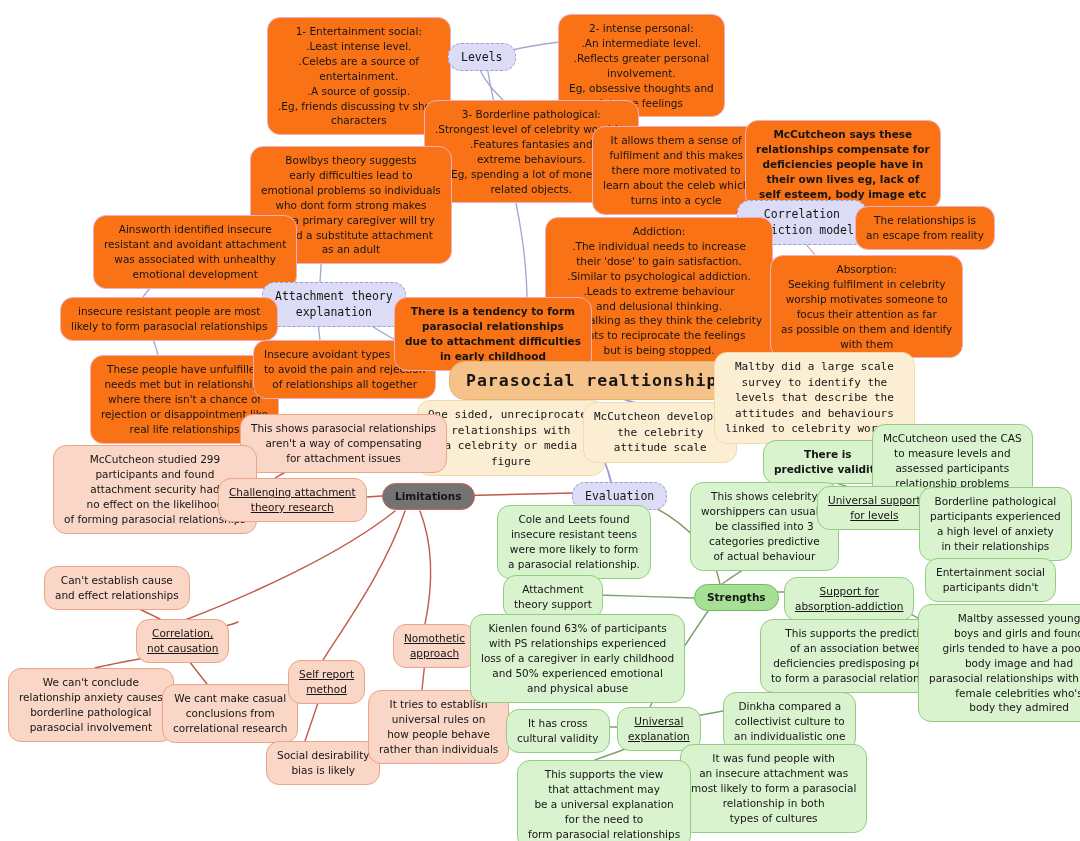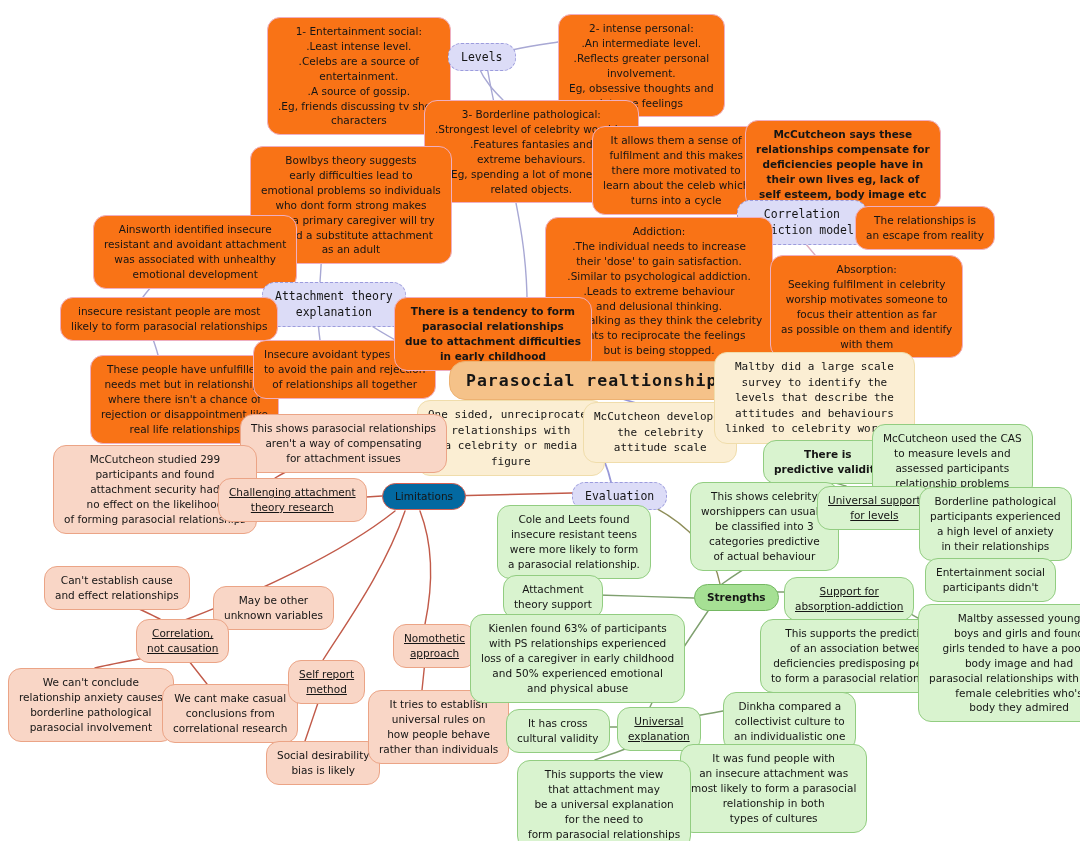--- a/index.html
+++ b/index.html
@@ -10,21 +10,21 @@
         padding:6px 10px;text-align:center;white-space:pre;line-height:1.42;
         font-size:10.5px;color:#151515;}
   .pink{background:#f97316;border:1px solid #eeafc2;}
   .salmon{background:#f9d6c6;border:1px solid #eba486;}
   .green{background:#d9f3cf;border:1px solid #92cd81;}
   .cream{background:#fbeed3;border:1px solid #f0ddab;font-family:"DejaVu Sans Mono",monospace;font-size:11px;}
   .lavender{background:#dcdcf7;border:1px dashed #9c9cdd;font-family:"DejaVu Sans Mono",monospace;font-size:11.5px;}
   .orange{background:#f5c289;border:1px solid #edb272;font-family:"DejaVu Sans Mono",monospace;
           font-weight:bold;font-size:16.5px;letter-spacing:1px;border-radius:16px;padding:7px 16px;}
   .green-hub{background:#a6e094;border:1px solid #74b862;border-radius:14px;}
-  .red-hub{background:#0369a1;border:1px solid #d55f50;border-radius:14px;font-weight:normal;}
+  .red-hub{background:#737373;border:1px solid #d55f50;border-radius:14px;font-weight:bold;}
   .bold{font-weight:bold;}
   .underline{text-decoration:underline;}
   .hub{padding:5px 12px;}
 </style>
 </head>
 <body>
 
 <div id="canvas">
 
   <svg id="edges" viewBox="0 0 1080 841">
@@ -214,22 +214,20 @@
 attachment security had
 no effect on the likelihood
 of forming parasocial relationships</div>
   <div class="node salmon underline" style="left:218px;top:478px;">Challenging attachment
 theory research</div>
   <div class="node red-hub hub" style="left:382px;top:483px;">Limitations</div>
   <div class="node lavender hub" style="left:572px;top:482px;">Evaluation</div>
 
   <div class="node salmon" style="left:44px;top:566px;">Can't establish cause
 and effect relationships</div>
-  <div class="node salmon" style="left:213px;top:586px;">May be other
-unknown variables</div>
   <div class="node salmon underline" style="left:136px;top:619px;">Correlation,
 not causation</div>
   <div class="node salmon" style="left:8px;top:668px;">We can't conclude
 relationship anxiety causes
 borderline pathological
 parasocial involvement</div>
   <div class="node salmon" style="left:162px;top:684px;">We cant make casual
 conclusions from
 correlational research</div>
   <div class="node salmon underline" style="left:288px;top:660px;">Self report

